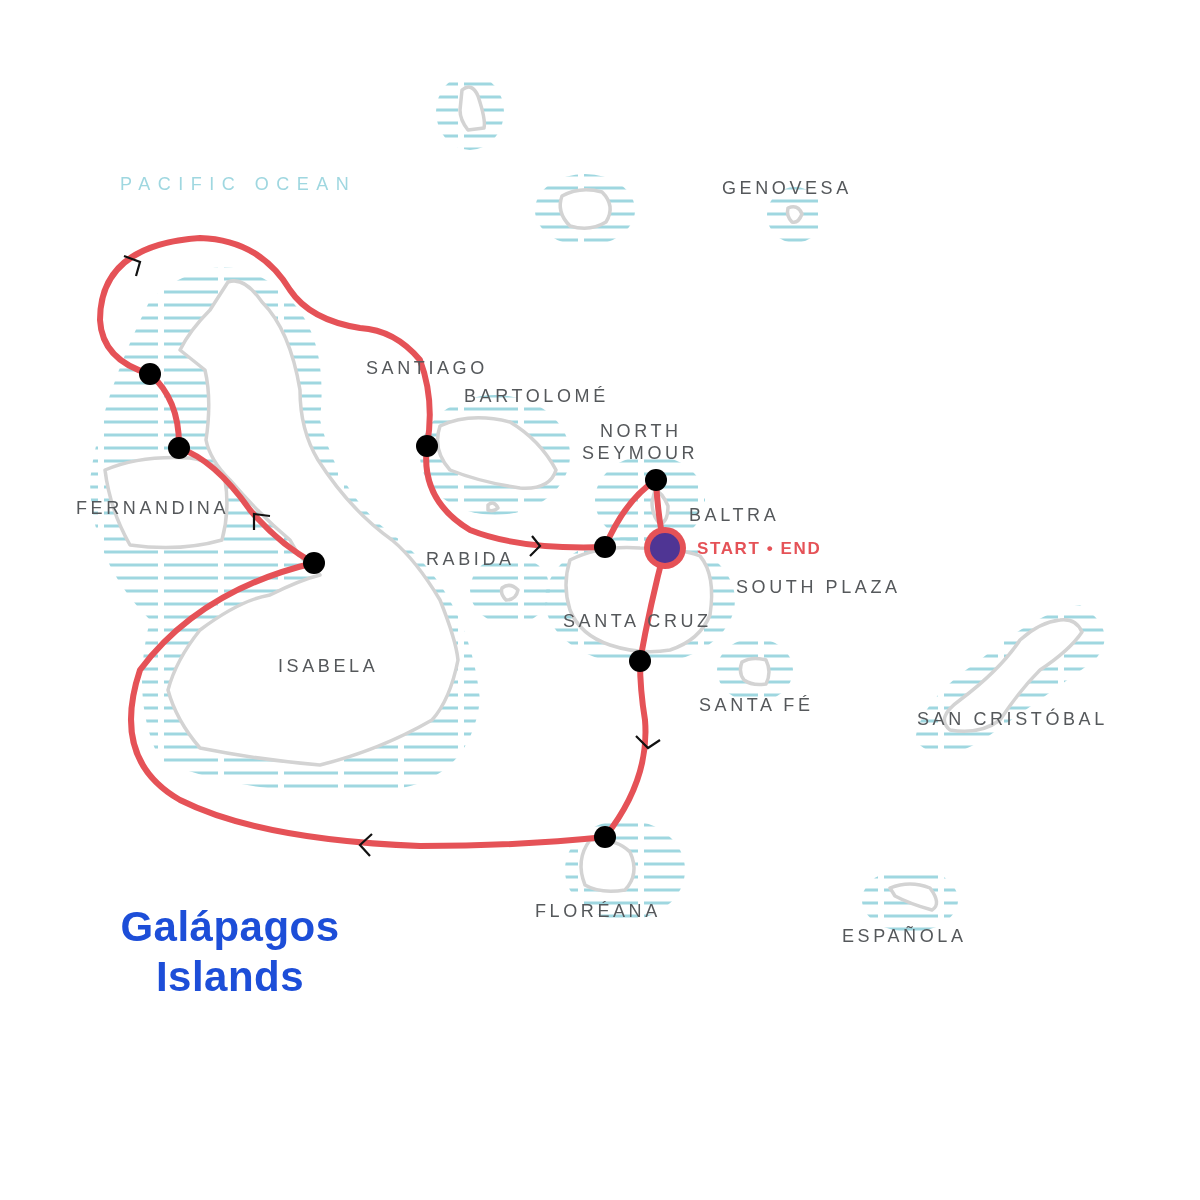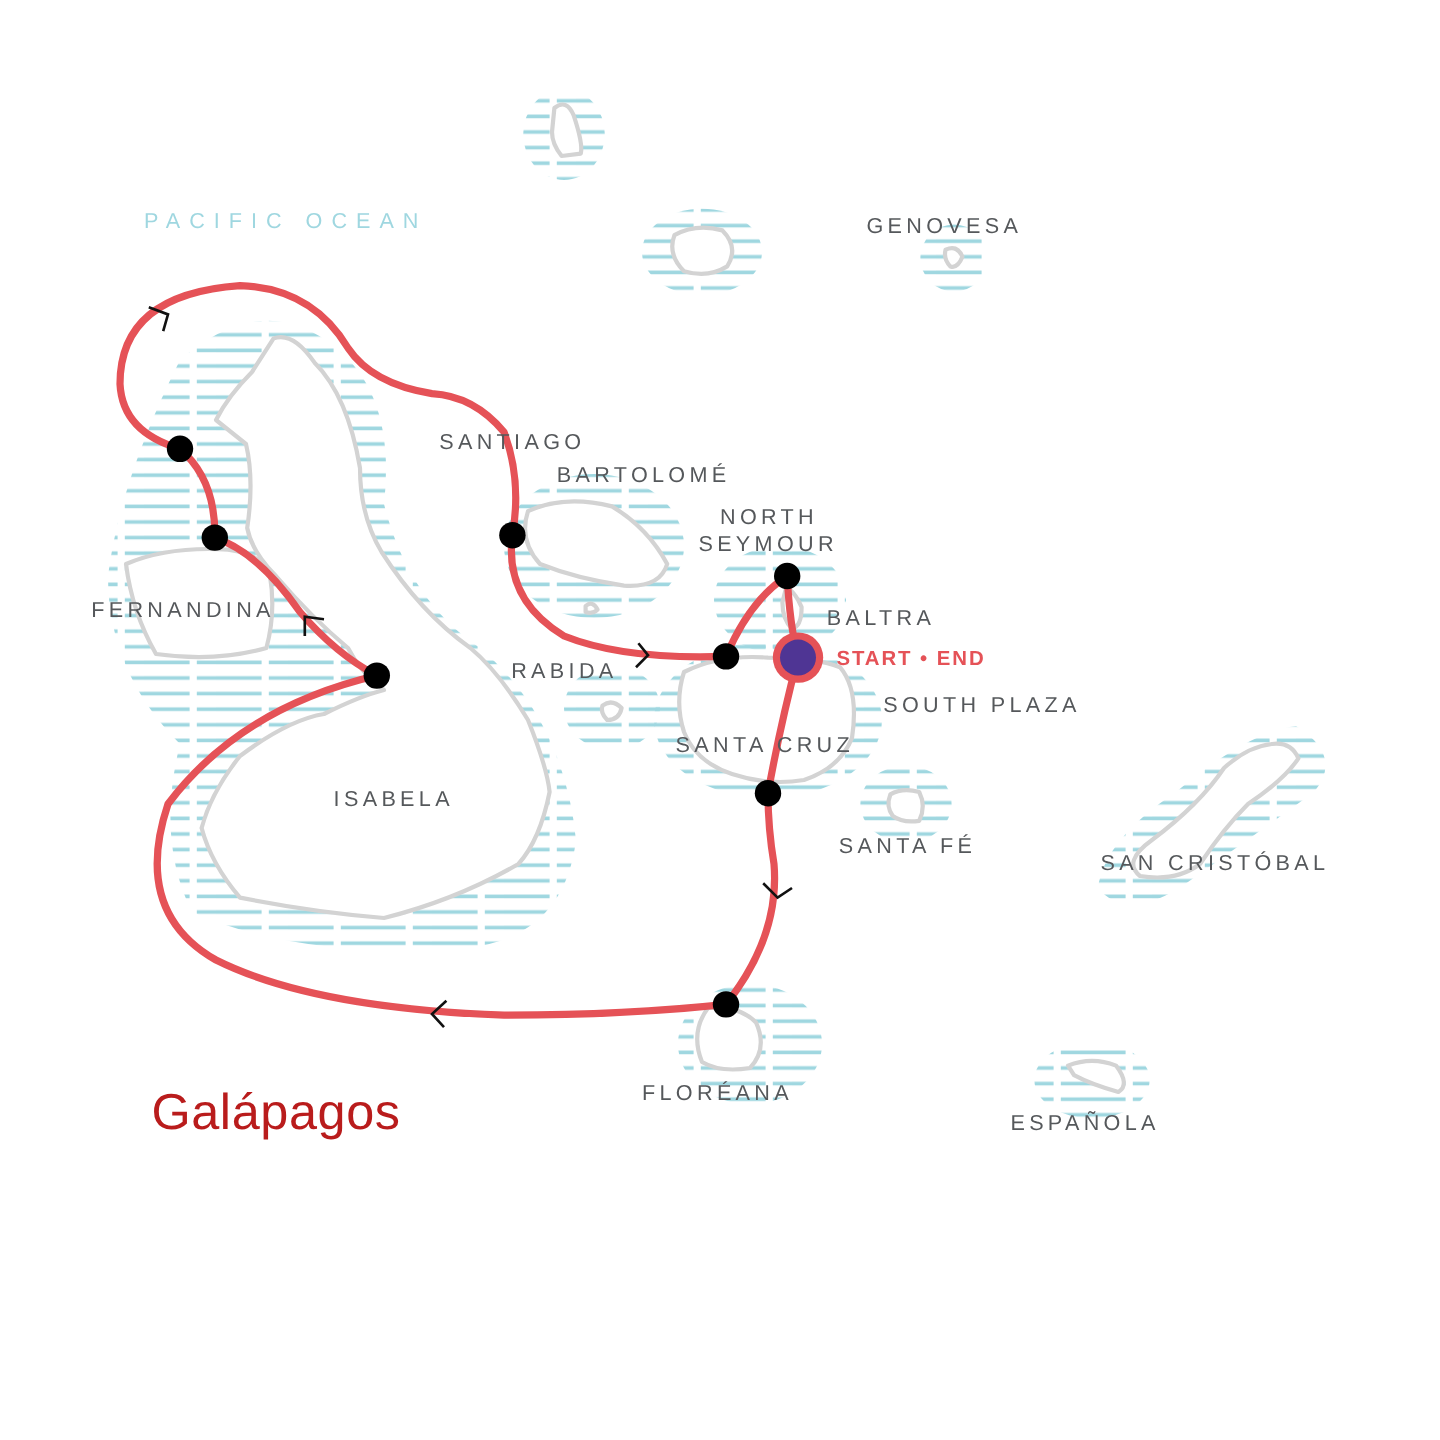--- a/index.html
+++ b/index.html
@@ -5,21 +5,21 @@
   html, body { margin: 0; padding: 0; background: #ffffff; }
   body { width: 1200px; height: 1200px; position: relative; overflow: hidden; font-family: "Liberation Sans", sans-serif; }
   #map { position: absolute; left: 0; top: 0; width: 1200px; height: 1200px; }
   .island-outline { fill: #ffffff; stroke: #d3d3d3; stroke-width: 3.5; stroke-linejoin: round; }
   .route { fill: none; stroke: #e55257; stroke-width: 6; stroke-linecap: round; stroke-linejoin: round; }
   .arrow { fill: none; stroke: #111111; stroke-width: 2.2; stroke-linecap: butt; }
   .stop { fill: #000000; }
   .label { fill: #55585b; font-family: "Liberation Sans", sans-serif; font-size: 18px; letter-spacing: 3.6px; }
   .ocean-label { fill: #9fd7e0; font-family: "Liberation Sans", sans-serif; font-size: 18px; letter-spacing: 7.5px; }
   .start-label { fill: #e55257; font-family: "Liberation Sans", sans-serif; font-size: 17px; font-weight: bold; letter-spacing: 1.6px; }
-  .title { position: absolute; left: 40px; width: 380px; text-align: center; font-family: "Liberation Sans", sans-serif; font-weight: normal; font-size: 42px; color: #b91c1c; line-height: 50px; letter-spacing: 0.5px; }
+  .title { position: absolute; left: 40px; width: 380px; text-align: center; font-family: "Liberation Sans", sans-serif; font-weight: bold; font-size: 42px; color: #1d4ed8; line-height: 50px; letter-spacing: 0.5px; }
 </style>
 </head>
 <body>
 
 <svg id="map" viewBox="0 0 1200 1200" xmlns="http://www.w3.org/2000/svg">
   <defs>
     <pattern id="hatch" patternUnits="userSpaceOnUse" width="60" height="13">
       <line x1="0" y1="6" x2="38" y2="6" stroke="#9fd7e0" stroke-width="3"></line>
       <line x1="44" y1="6" x2="60" y2="6" stroke="#9fd7e0" stroke-width="3"></line>
     </pattern>
@@ -96,13 +96,14 @@
     <text class="label" x="278" y="672">ISABELA</text>
     <text class="label" x="699" y="711">SANTA FÉ</text>
     <text class="label" x="917" y="725">SAN CRISTÓBAL</text>
     <text class="label" x="535" y="917">FLORÉANA</text>
     <text class="label" x="842" y="942">ESPAÑOLA</text>
   </g>
 </svg>
 
 <div class="title" style="top: 902px;">
   <div>Galápagos</div>
+  <div>Islands</div>
 </div>
 
 </body></html>

